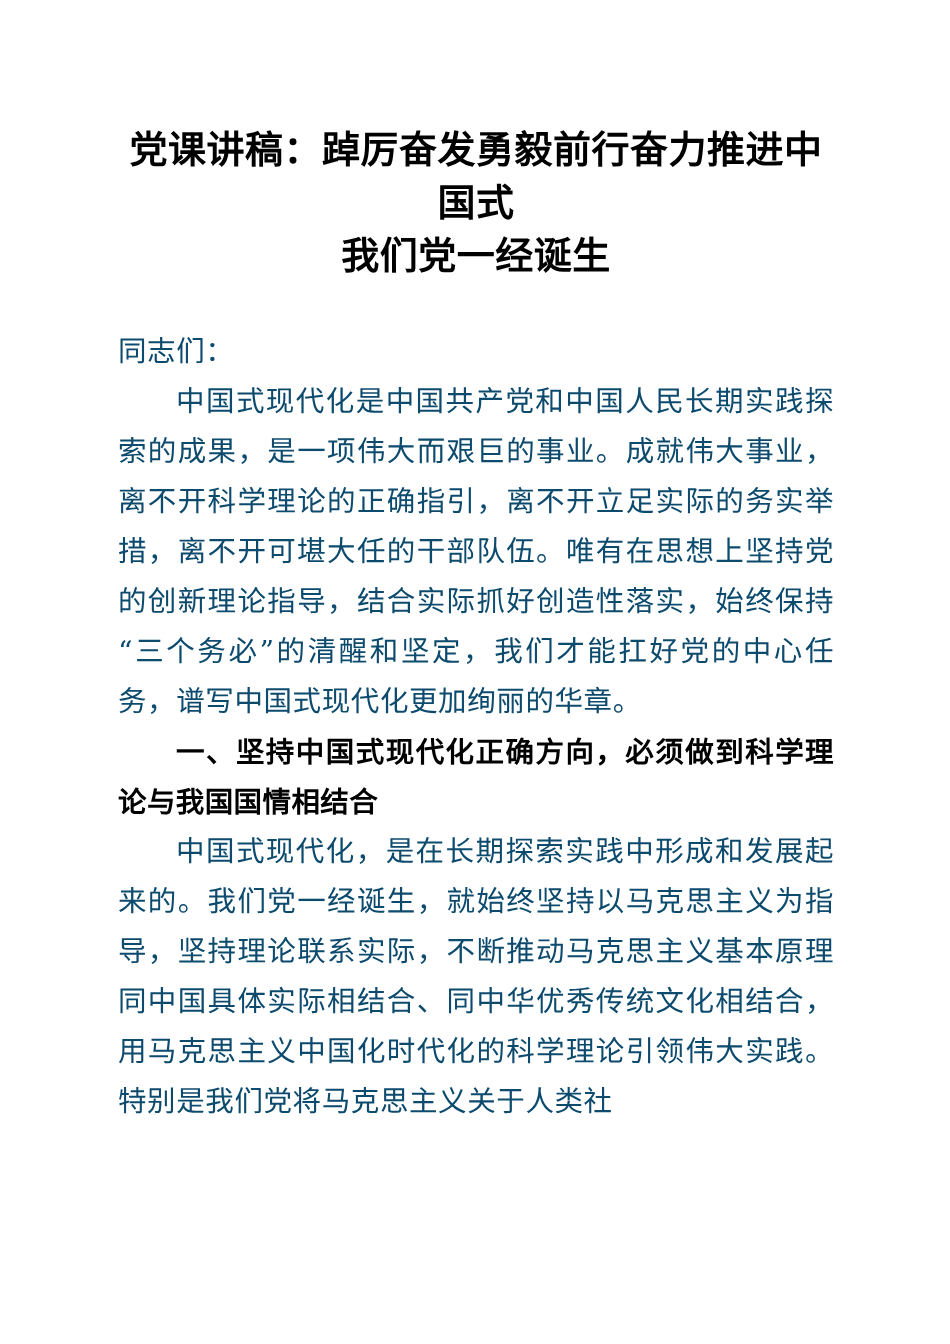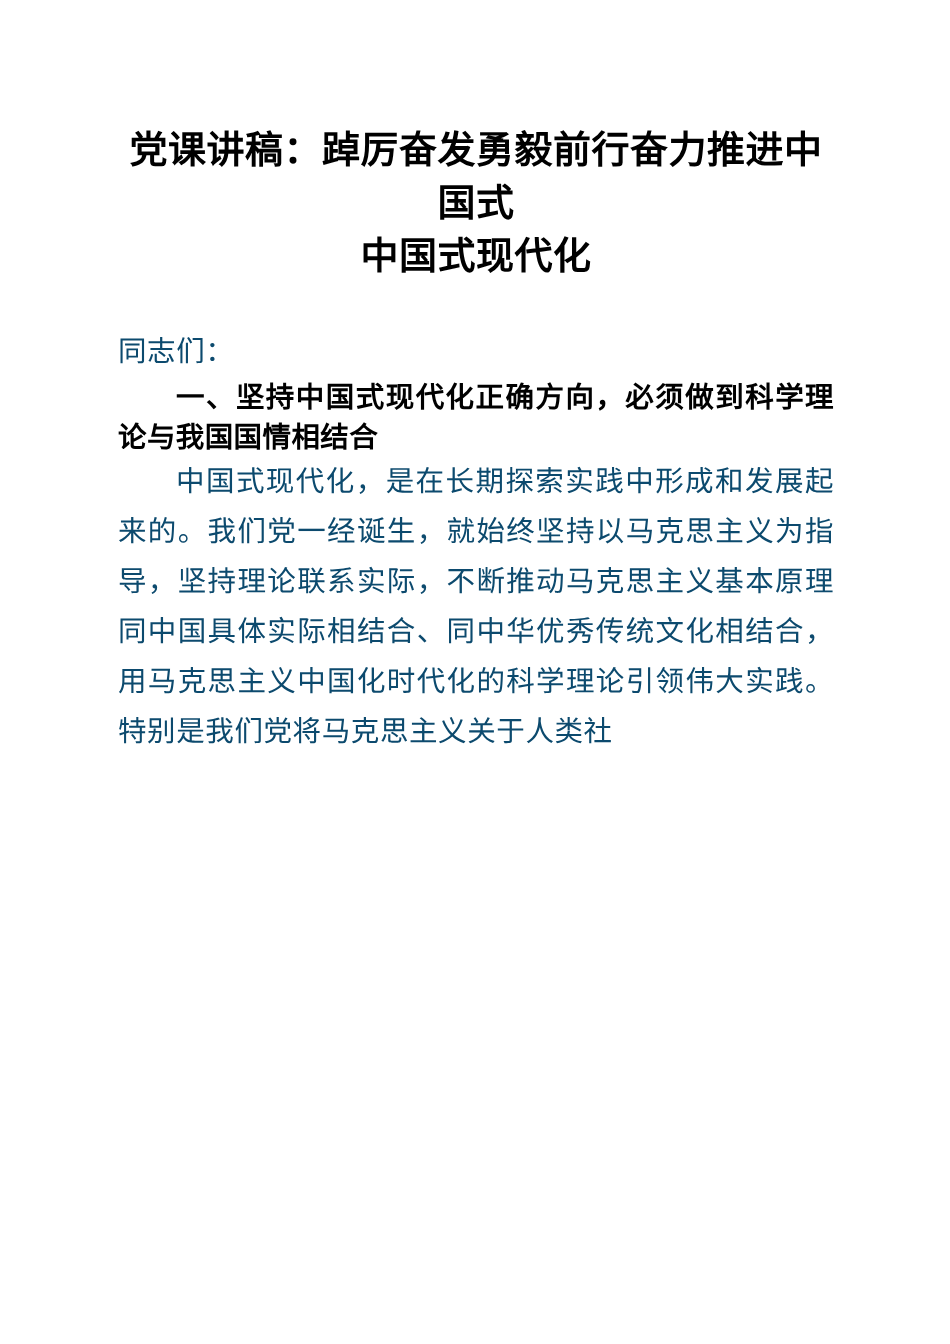--- a/index.html
+++ b/index.html
@@ -73,45 +73,46 @@
   p.para.salutation {
     text-indent: 0;
   }
 
   h2.section-heading {
     margin: 0;
     padding: 0;
     font-family: "Liberation Sans", "DejaVu Sans", sans-serif;
     font-weight: bold;
     font-size: 28.5px;
-    line-height: 40px;
+    line-height: 50px;
     letter-spacing: 0.4px;
     text-indent: 58px;
     text-align: justify;
     text-justify: inter-character;
     text-align-last: left;
     color: #000000;
     word-break: break-all;
   }
 </style>
 </head>
 <body>
 
 <div class="page">
   <div class="content">
 
     <h1 class="doc-title">
       <span>党课讲稿：踔厉奋发勇毅前行奋力推进中国式</span><br>
-      <span>中国式现代化</span>
+      <span>我们党一经诞生</span>
     </h1>
 
     <div class="spacer-after-title"></div>
 
     <p class="para salutation">同志们：</p>
 
 
+    <p class="para indent">中国式现代化是中国共产党和中国人民长期实践探索的成果，是一项伟大而艰巨的事业。成就伟大事业，离不开科学理论的正确指引，离不开立足实际的务实举措，离不开可堪大任的干部队伍。唯有在思想上坚持党的创新理论指导，结合实际抓好创造性落实，始终保持“三个务必”的清醒和坚定，我们才能扛好党的中心任务，谱写中国式现代化更加绚丽的华章。</p>
 
     <h2 class="section-heading">一、坚持中国式现代化正确方向，必须做到科学理论与我国国情相结合</h2>
 
     <p class="para indent">中国式现代化，是在长期探索实践中形成和发展起来的。我们党一经诞生，就始终坚持以马克思主义为指导，坚持理论联系实际，不断推动马克思主义基本原理同中国具体实际相结合、同中华优秀传统文化相结合，用马克思主义中国化时代化的科学理论引领伟大实践。特别是我们党将马克思主义关于人类社</p>
 
   </div>
 </div>
 
 </body></html>

